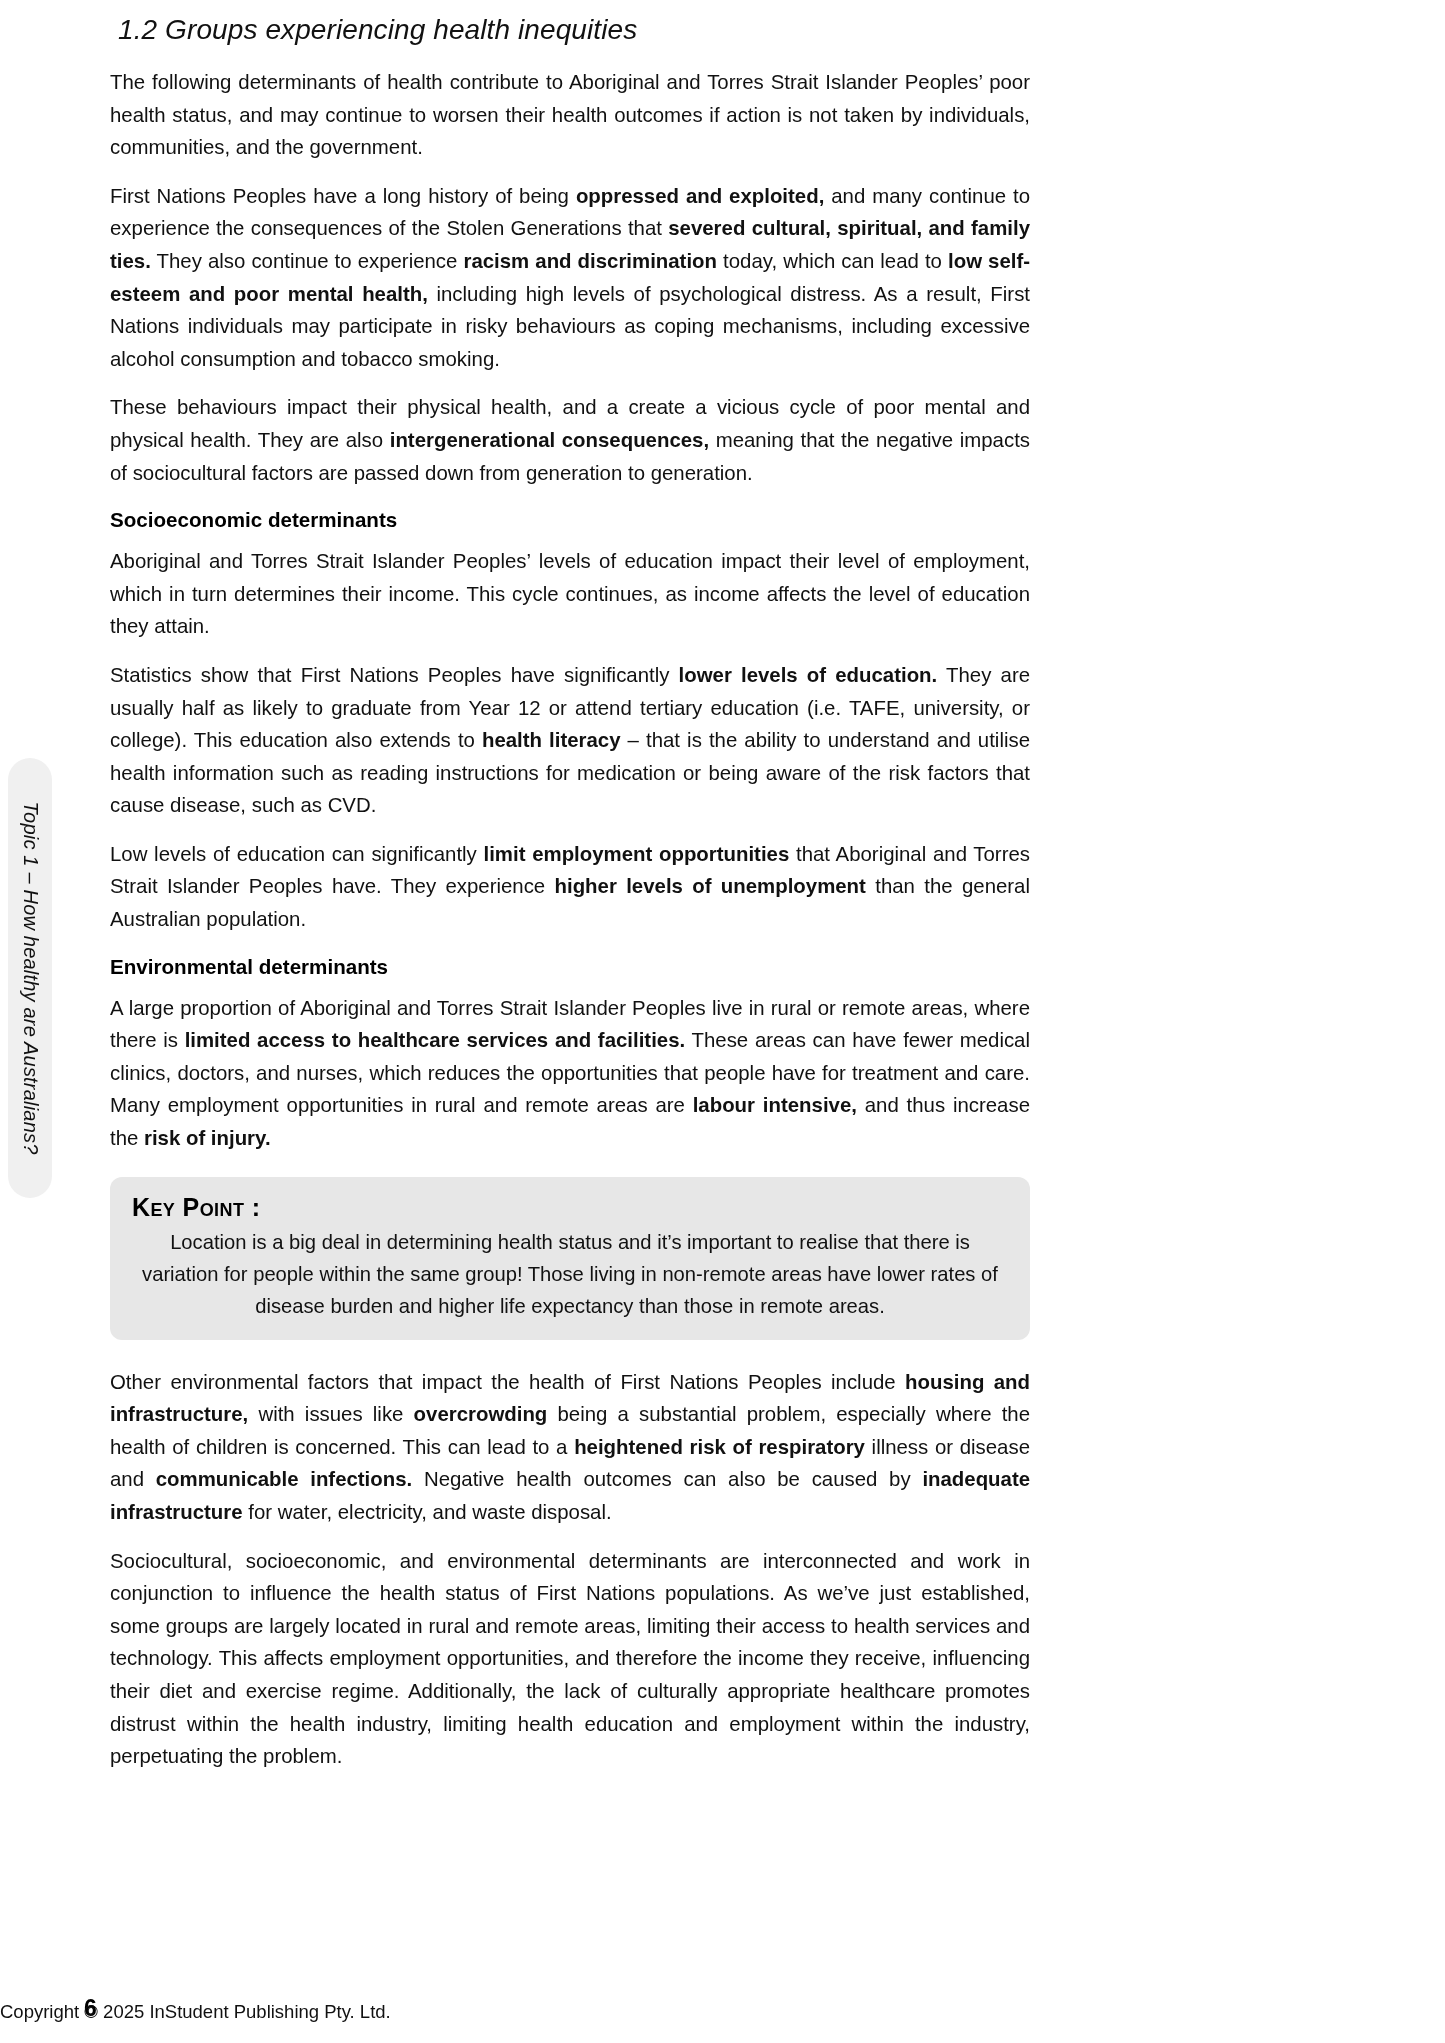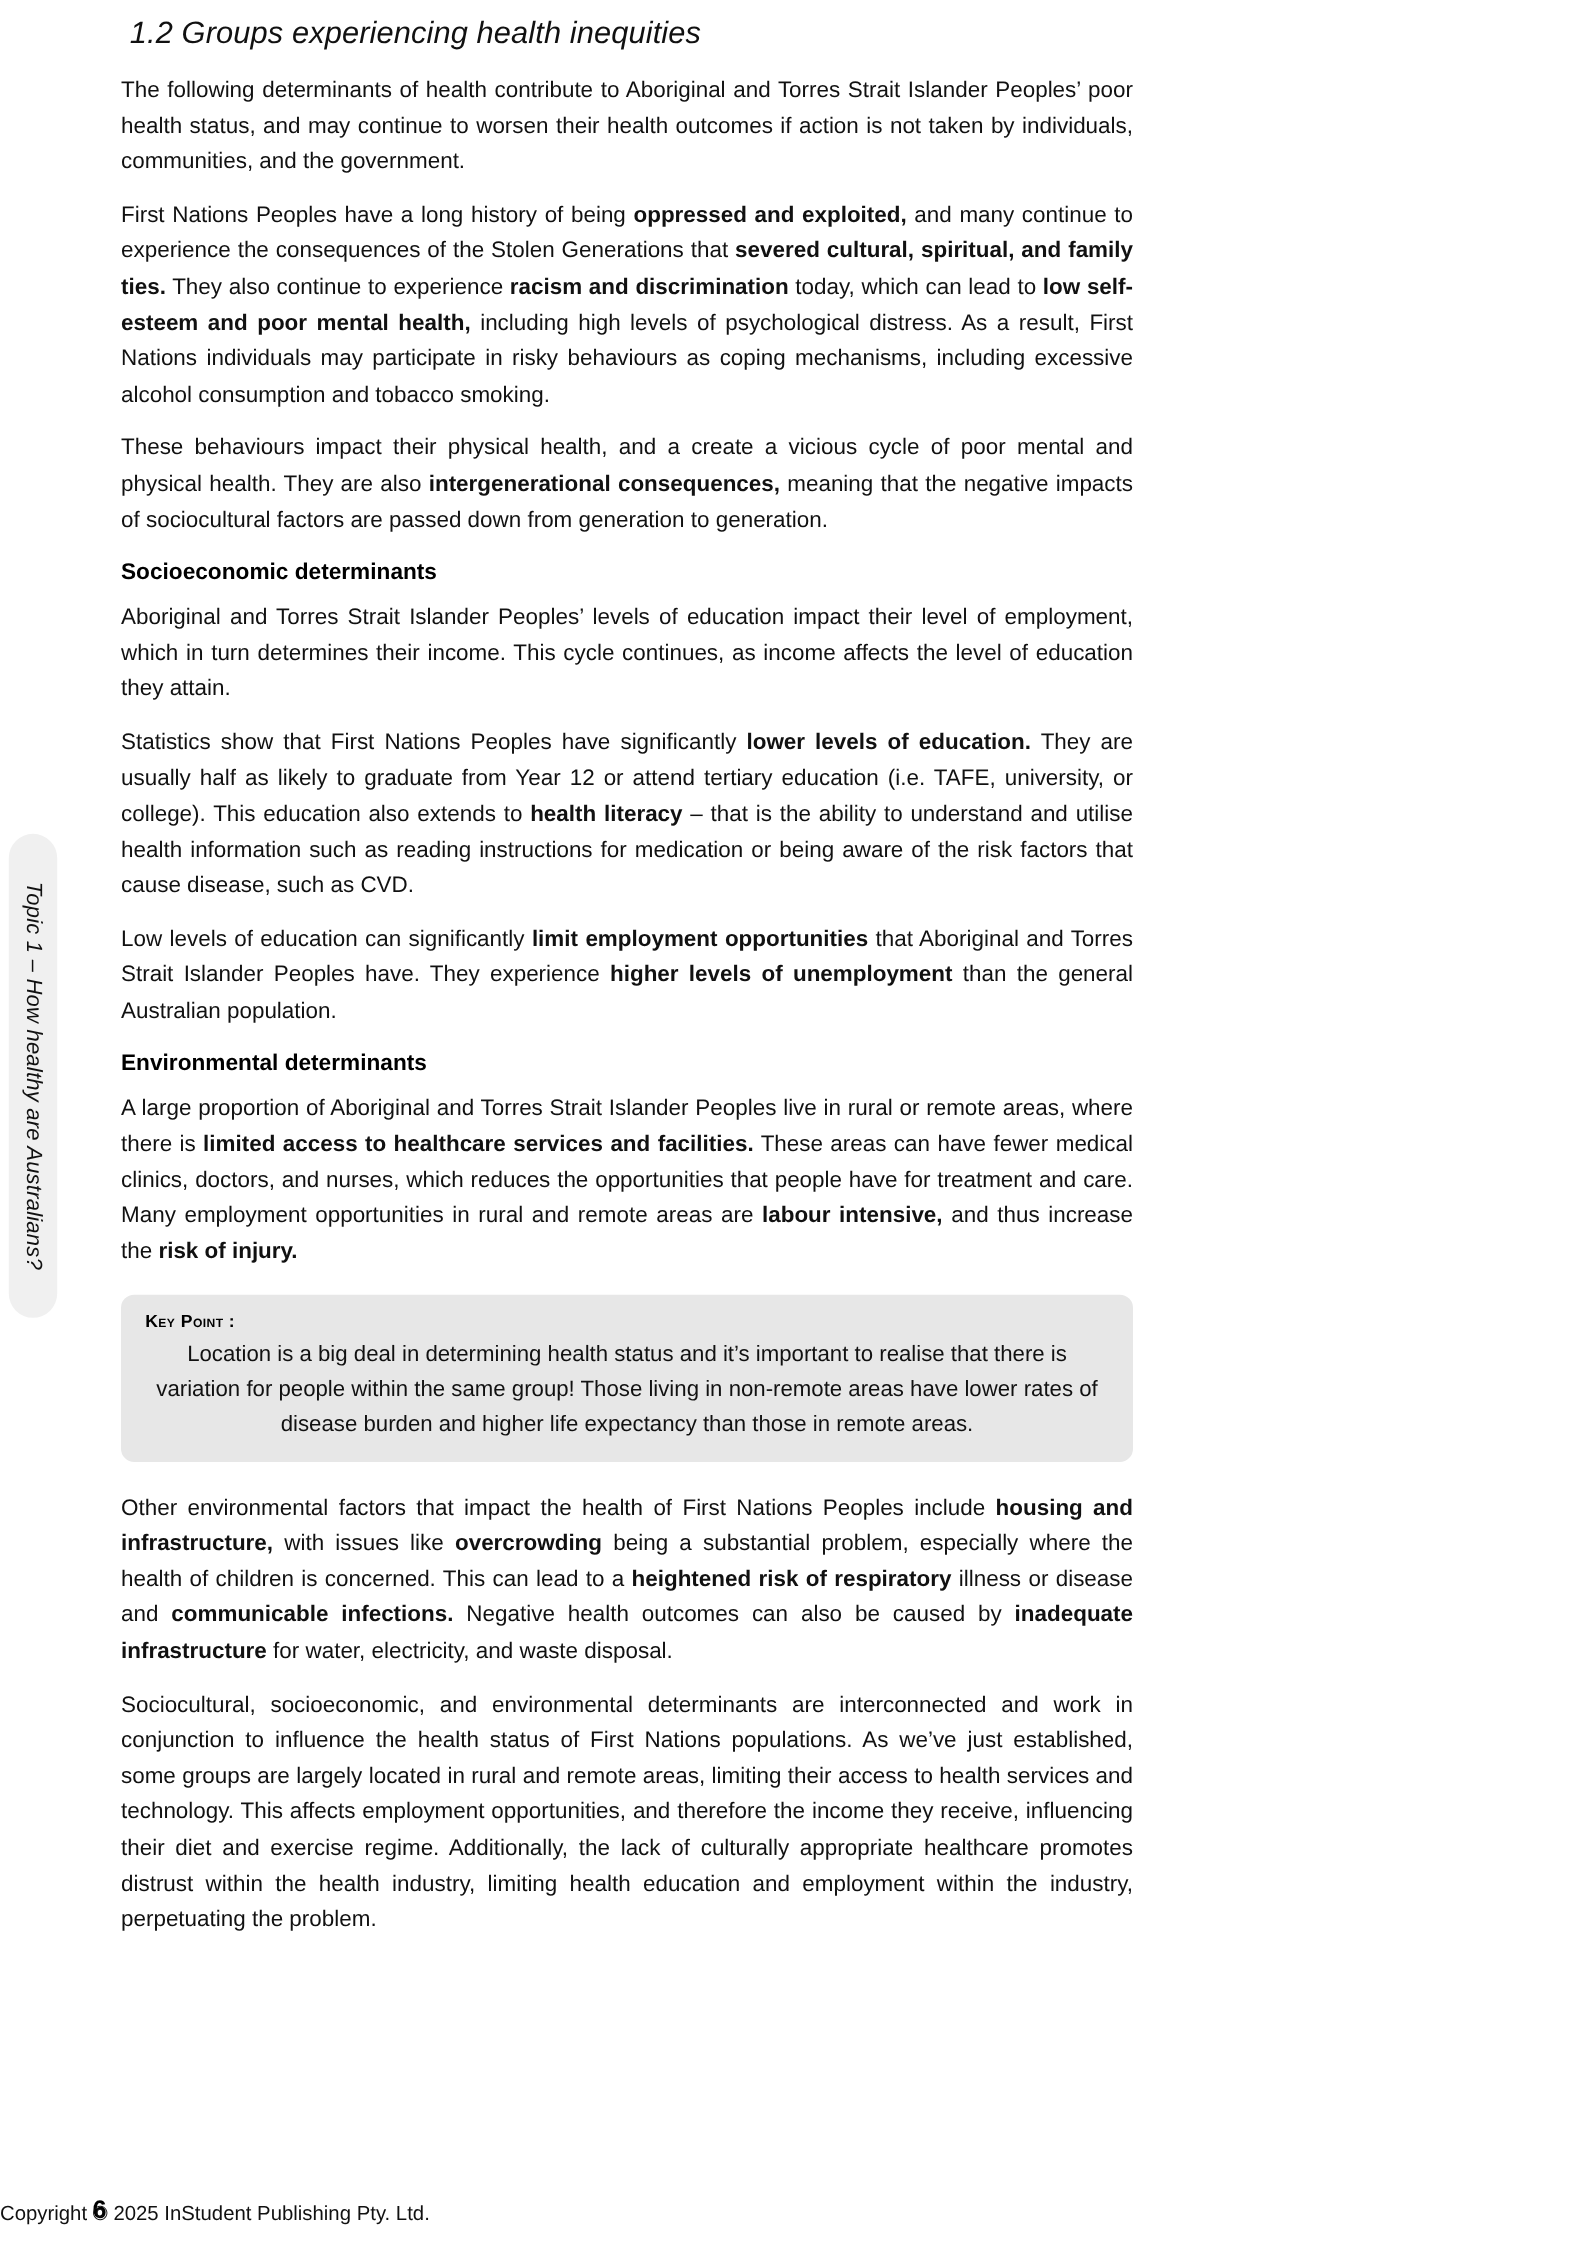--- a/index.html
+++ b/index.html
@@ -86,21 +86,21 @@
   b, strong { font-weight: bold; }
 
   
   .keypoint {
     margin: 22px 0 26px 0;
     background: #e7e7e7;
     border-radius: 12px;
     padding: 16px 22px 18px 22px;
   }
   .keypoint-title {
-    font-size: 16px;
+    font-size: 25px;
     font-weight: bold;
     font-variant: small-caps;
     letter-spacing: 0.4px;
     margin-bottom: 4px;
     color: #000;
   }
   .keypoint-body {
     margin: 0;
     font-size: 20.2px;
     line-height: 32px;

